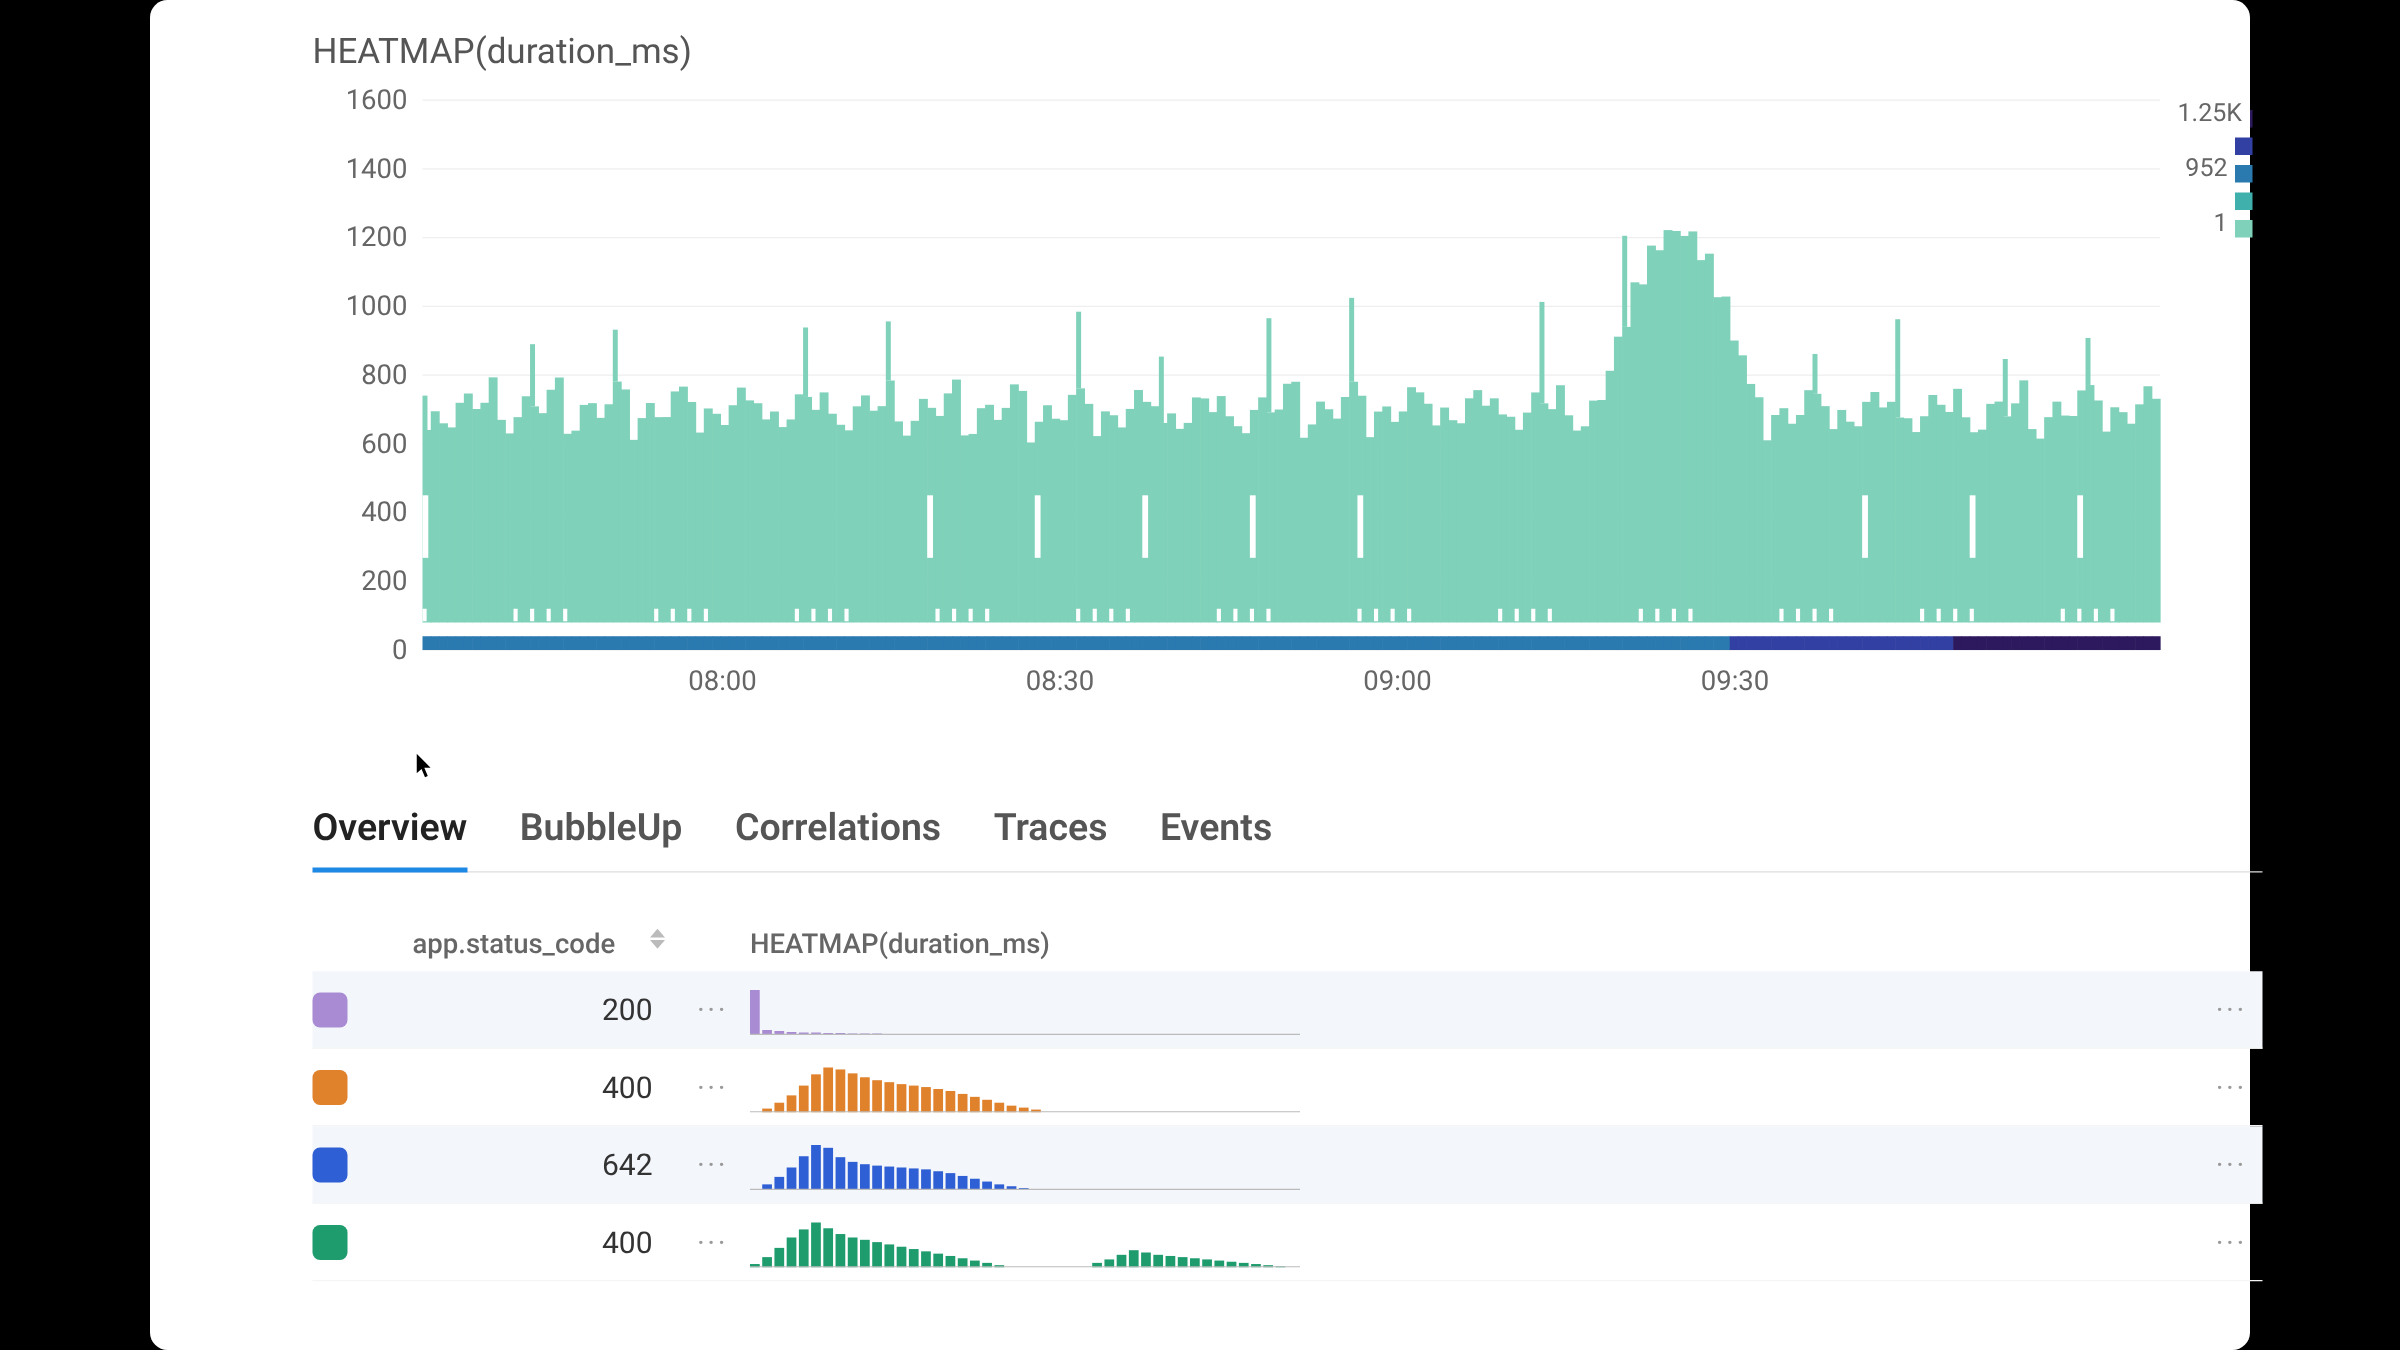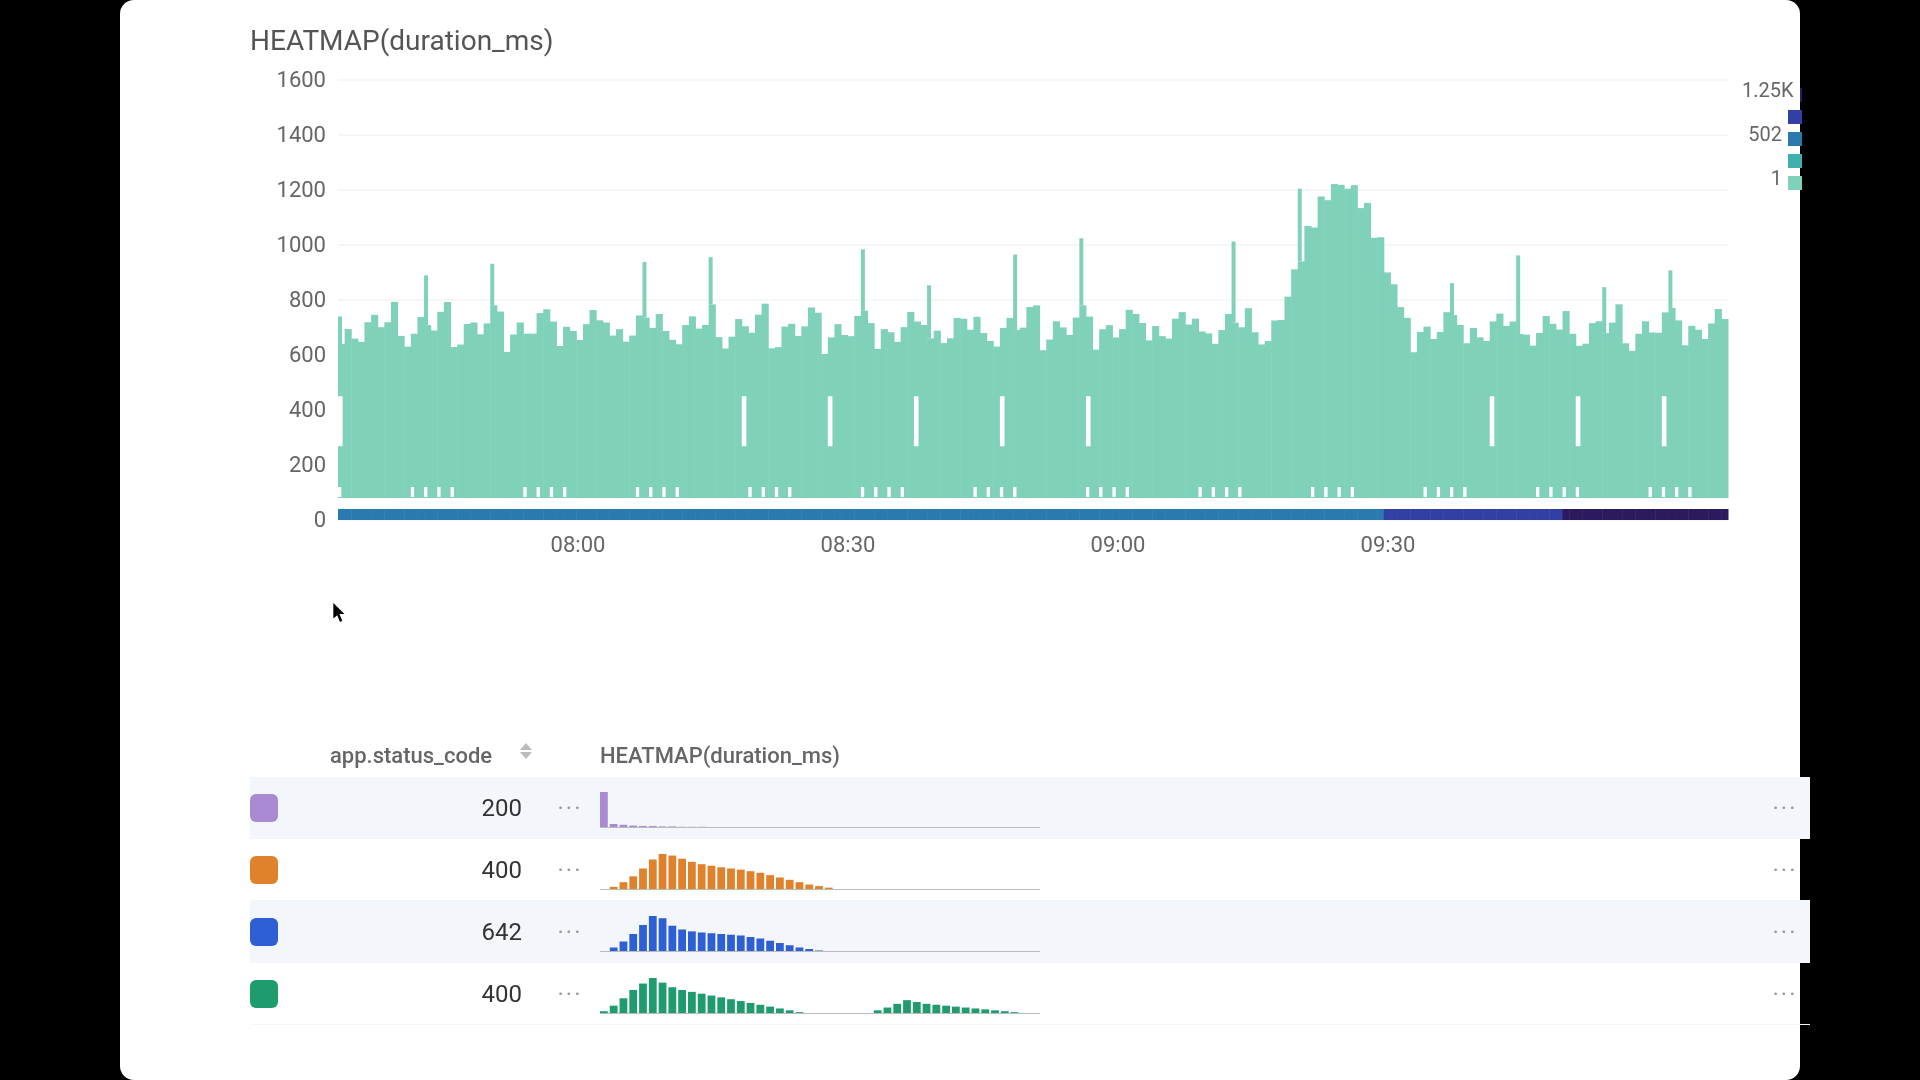--- a/index.html
+++ b/index.html
@@ -582,39 +582,46 @@
   <div class="legend" id="legend">
       <div class="row">
         <span>1.25K</span>
         <span class="sw" style="background: rgb(45, 26, 94);"></span>
       </div>
       <div class="row">
         <span></span>
         <span class="sw" style="background: rgb(51, 64, 163);"></span>
       </div>
       <div class="row">
-        <span>502</span>
+        <span>952</span>
         <span class="sw" style="background: rgb(42, 122, 176);"></span>
       </div>
       <div class="row">
         <span></span>
         <span class="sw" style="background: rgb(63, 176, 172);"></span>
       </div>
       <div class="row">
         <span>1</span>
         <span class="sw" style="background: rgb(127, 209, 185);"></span>
       </div>
     </div>
 
   <div class="cursor-icon">
     <svg viewBox="0 0 12 18">
         <path d="M0 0 L0 14 L3.5 11 L6 17 L8 16 L5.5 10 L10 10 Z" fill="#000"></path>
       </svg>
   </div>
 
+  <div class="tabs" id="tabs">
+      <div class="tab active">Overview</div>
+      <div class="tab">BubbleUp</div>
+      <div class="tab">Correlations</div>
+      <div class="tab">Traces</div>
+      <div class="tab">Events</div>
+    </div>
 
   <div class="table">
     <div class="thead">
       <div class="col-swatch"></div>
       <div class="col-code">
         <span>app.status_code</span>
         <span class="sort-icon">
           <span class="tri up"></span>
             <span class="tri down"></span>
         </span>

